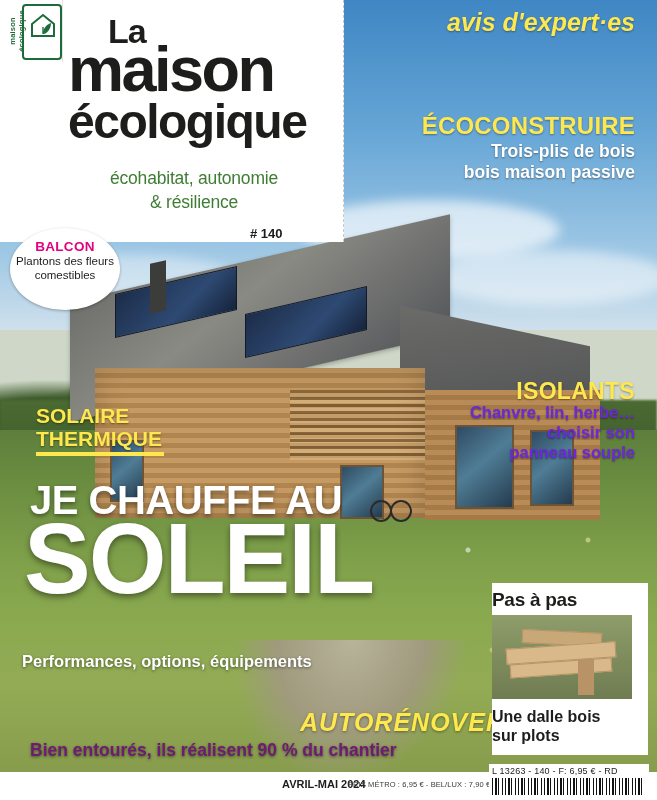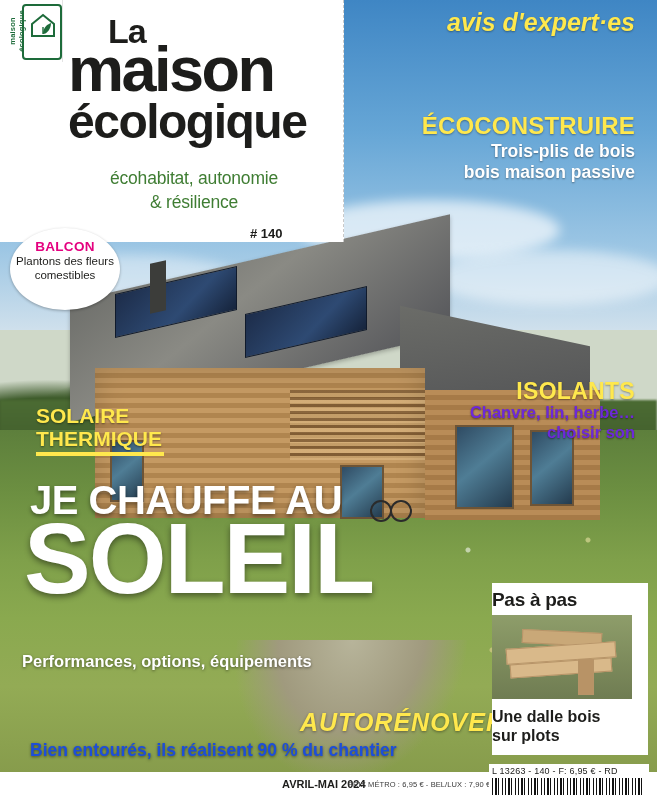--- a/index.html
+++ b/index.html
@@ -409,21 +409,21 @@
     color: #ffe84d;
     font-style: italic;
     letter-spacing: 1px;
     text-shadow: 0 1px 3px rgba(0,0,0,.4);
   }
   .t-auto-sub {
     position: absolute;
     left: 30px; top: 740px;
     font-size: 17.5px;
     font-weight: bold;
-    color: #1d4ed8;
+    color: #701a75;
     text-shadow: 0 1px 3px rgba(0,0,0,.5);
     text-align: center;
   }
 
   
   .pap {
     position: absolute;
     left: 492px; top: 583px;
     width: 156px; height: 172px;
     background: #ffffff;
@@ -574,20 +574,21 @@
   <div class="t-eco">ÉCOCONSTRUIRE</div>
   <div class="t-eco-sub">
     <div>Trois-plis de bois</div>
     <div>bois maison passive</div>
   </div>
 
   <div class="t-isol">ISOLANTS</div>
   <div class="t-isol-sub">
     <div>Chanvre, lin, herbe…</div>
     <div>choisir son</div>
+    <div>panneau souple</div>
   </div>
 
   <div class="t-sol">
     <div>SOLAIRE</div>
     <div>THERMIQUE</div>
   </div>
   <div class="t-sol-rule"></div>
   <div class="t-chauffe">JE CHAUFFE AU</div>
   <div class="t-soleil">SOLEIL</div>
   <div class="t-perf">Performances, options, équipements</div>

